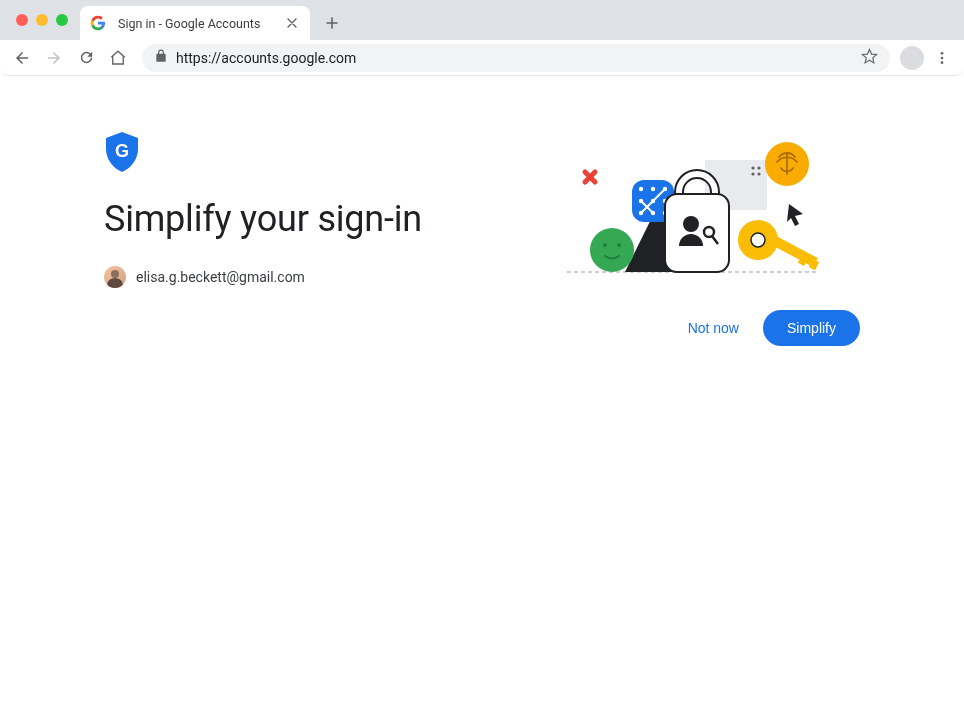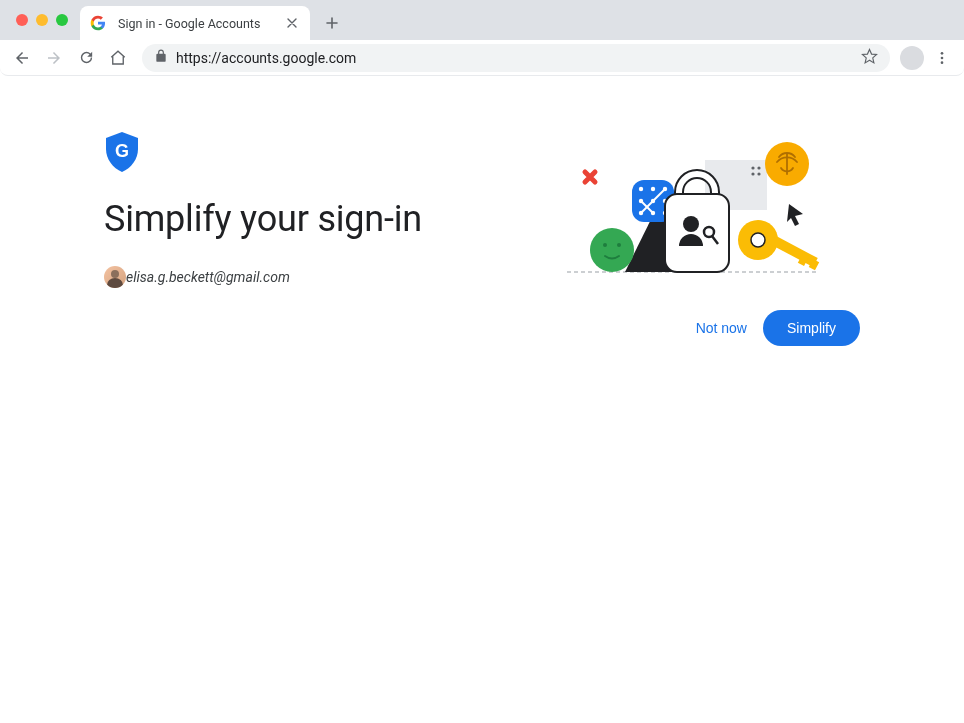--- a/index.html
+++ b/index.html
@@ -136,21 +136,21 @@
     .page-title {
       font-size: 36px;
       font-weight: 400;
       color: #202124;
       letter-spacing: -0.2px;
       margin-bottom: 26px;
     }
     .account-row {
       display: flex;
       align-items: center;
-      font-style: italic;
+      gap: 10px;
     }
     .avatar {
       width: 22px;
       height: 22px;
       border-radius: 50%;
       background: linear-gradient(135deg, #f4c2a1, #d4a380);
       position: relative;
       overflow: hidden;
     }
     .avatar::before {
@@ -187,20 +187,21 @@
     }
     .learn-link {
       color: #1a73e8;
       text-decoration: none;
       cursor: pointer;
     }
     .actions {
       display: flex;
       justify-content: flex-end;
       align-items: center;
+      gap: 8px;
     }
     .btn-text {
       color: #1a73e8;
       font-size: 14px;
       font-weight: 500;
       padding: 10px 16px;
       border: none;
       background: none;
       border-radius: 20px;
       cursor: pointer;

